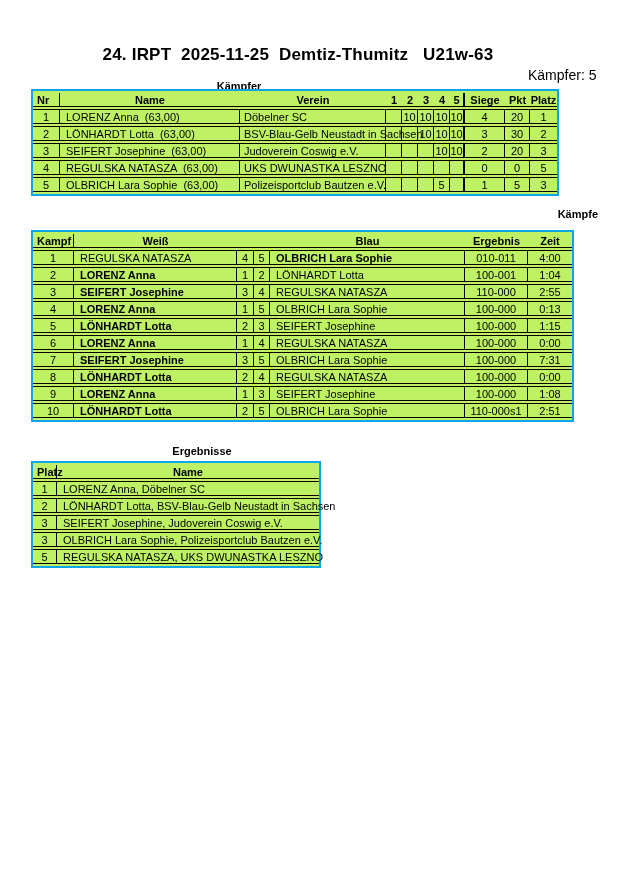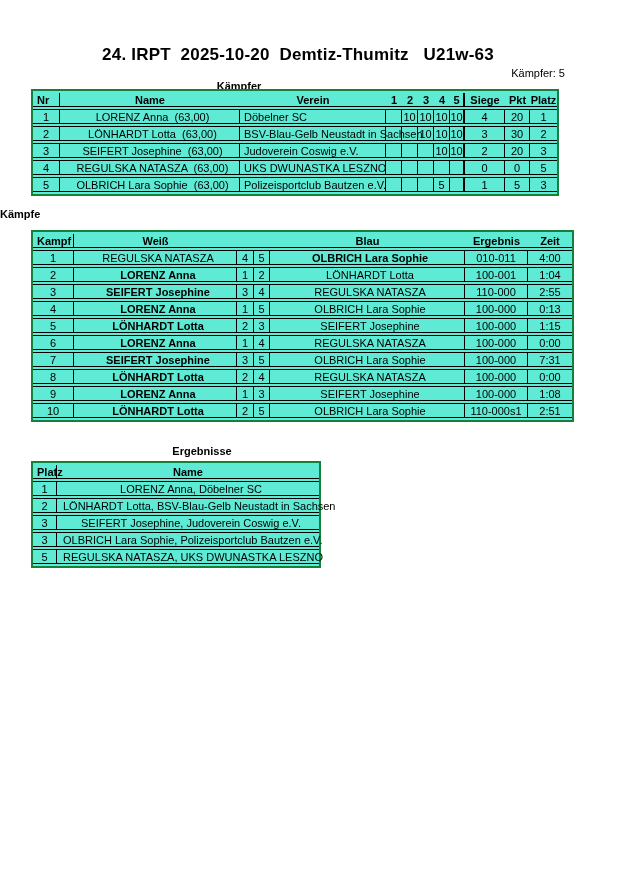--- a/index.html
+++ b/index.html
@@ -6,49 +6,49 @@
   .page {
     position:relative; width:630px; height:891px; background:#ffffff;
     font-family:"Liberation Sans", sans-serif; color:#000; overflow:hidden;
   }
   .title {
     position:absolute; top:45px; left:0; width:596px; text-align:center;
     font-size:17px; font-weight:bold; white-space:pre; letter-spacing:0.2px;
   }
   .sec-title { position:absolute; font-size:11px; font-weight:bold; white-space:pre; }
   .sub1 { top:80px; left:0; width:478px; text-align:center;text-decoration:underline; }
-  .count { position:absolute; top:67px; left:505px; width:60px; font-size:11px; text-align:right; white-space:pre; }
-  .sub2 { top:208px; left:0; width:598px; text-align:left; }
+  .count { position:absolute; top:67px; left:528px; width:60px; font-size:14px; text-align:right; white-space:pre; }
+  .sub2 { top:208px; left:0; width:598px; text-align:right; }
   .sub3 { top:445px; left:0; width:332px; text-align:center;padding-left:36px; }
 
-  .wrap { position:absolute; border:2px solid #15803d; background:#5eead4; }
+  .wrap { position:absolute; border:2px solid #0ea5e9; background:#bef264; }
   .t1 { left:31px; top:89px;  width:524px; }
   .t2 { left:31px; top:230px; width:539px; }
   .t3 { left:31px; top:461px; width:286px; }
 
   .wrap table { border-collapse:separate; border-spacing:0 2px; table-layout:fixed; width:100%; }
   th, td {
     box-sizing:border-box; font-size:11px; line-height:12px; padding:0;
     vertical-align:middle; white-space:pre; overflow:visible; text-align:center;
   }
   th { font-weight:bold; height:14px; border:0; border-bottom:1px solid #000; }
   td { height:15px; border-top:1px solid #000; border-bottom:1px solid #000; border-right:1px solid #000; }
   td:last-child { border-right:0; }
   .brh { border-right:1px solid #000; }
   .br2 { border-right:2px solid #000 !important; }
-  .l  { text-align:center; padding-left:6px; }
+  .l  { text-align:left; padding-left:6px; }
   .l4 { text-align:left; padding-left:4px; }
   .b  { font-weight:bold; }
 </style>
 </head>
 <body>
 
 <div class="page">
 
-  <div class="title">24. IRPT  2025-10-20  Demtiz-Thumitz   U21w-63</div>
+  <div class="title">24. IRPT  2025-11-25  Demtiz-Thumitz   U21w-63</div>
   <div class="sec-title sub1">Kämpfer</div>
   <div class="count">Kämpfer: 5</div>
 
   <div class="wrap t1">
     <table>
       <colgroup>
         <col style="width:27px">
           <col style="width:180px">
           <col style="width:146px">
         <col style="width:16px">

